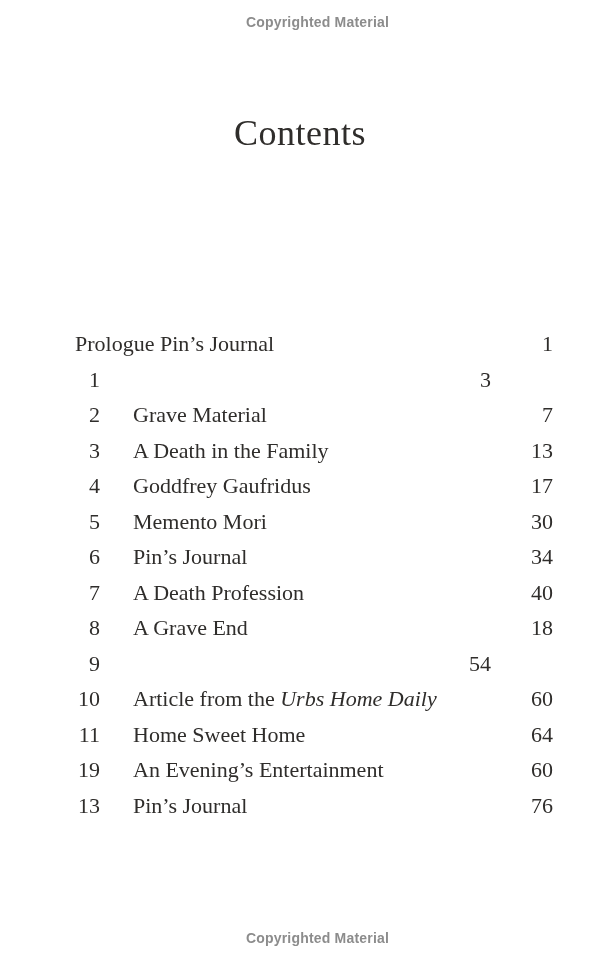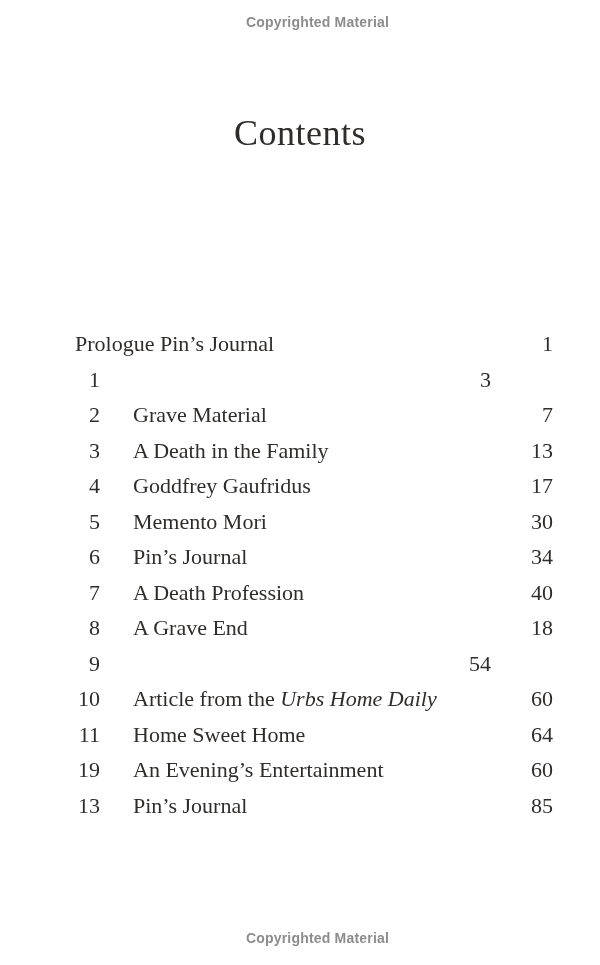--- a/index.html
+++ b/index.html
@@ -158,17 +158,17 @@
       <div class="toc-title">
         <div class="toc-line"><span class="seg">An Evening’s Entertainment</span></div>
       </div>
       <span class="toc-page">60</span>
     </div>
     <div class="toc-row">
       <span class="toc-num">13</span>
       <div class="toc-title">
         <div class="toc-line"><span class="seg">Pin’s Journal</span></div>
       </div>
-      <span class="toc-page">85</span>
+      <span class="toc-page">76</span>
     </div>
   </div>
 
 <div class="notice bottom">Copyrighted Material</div>
 
 </body></html>

